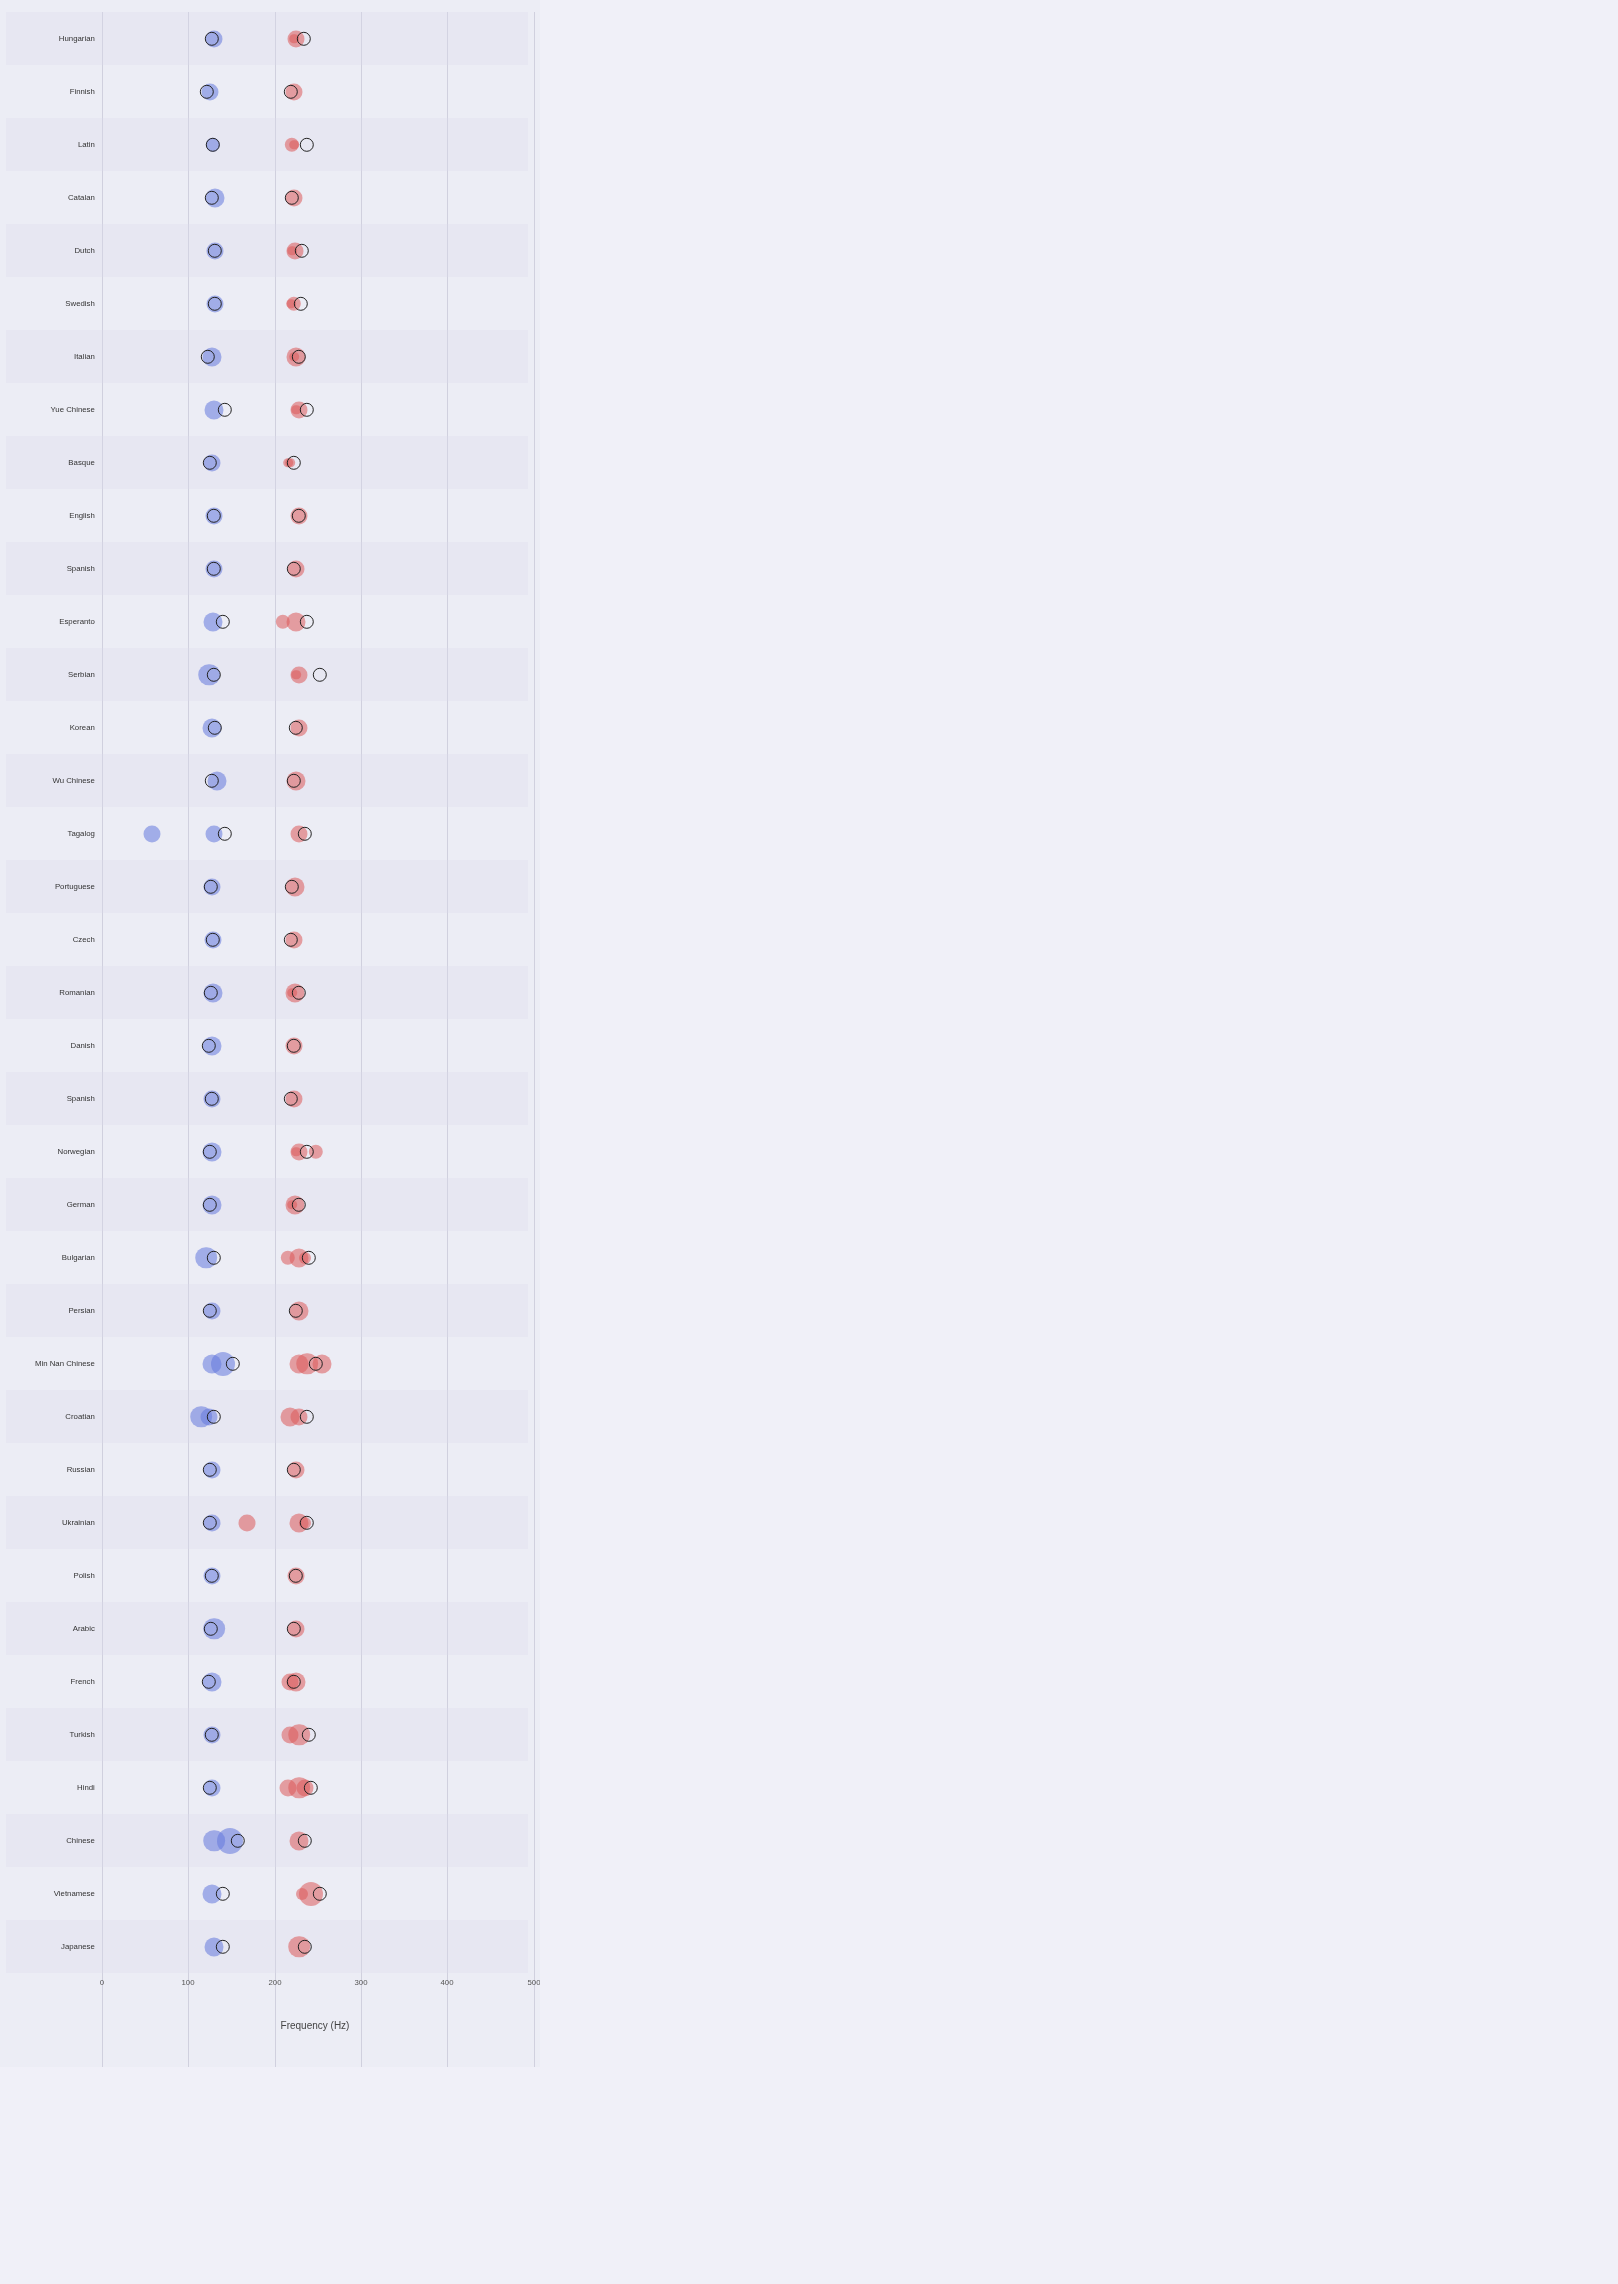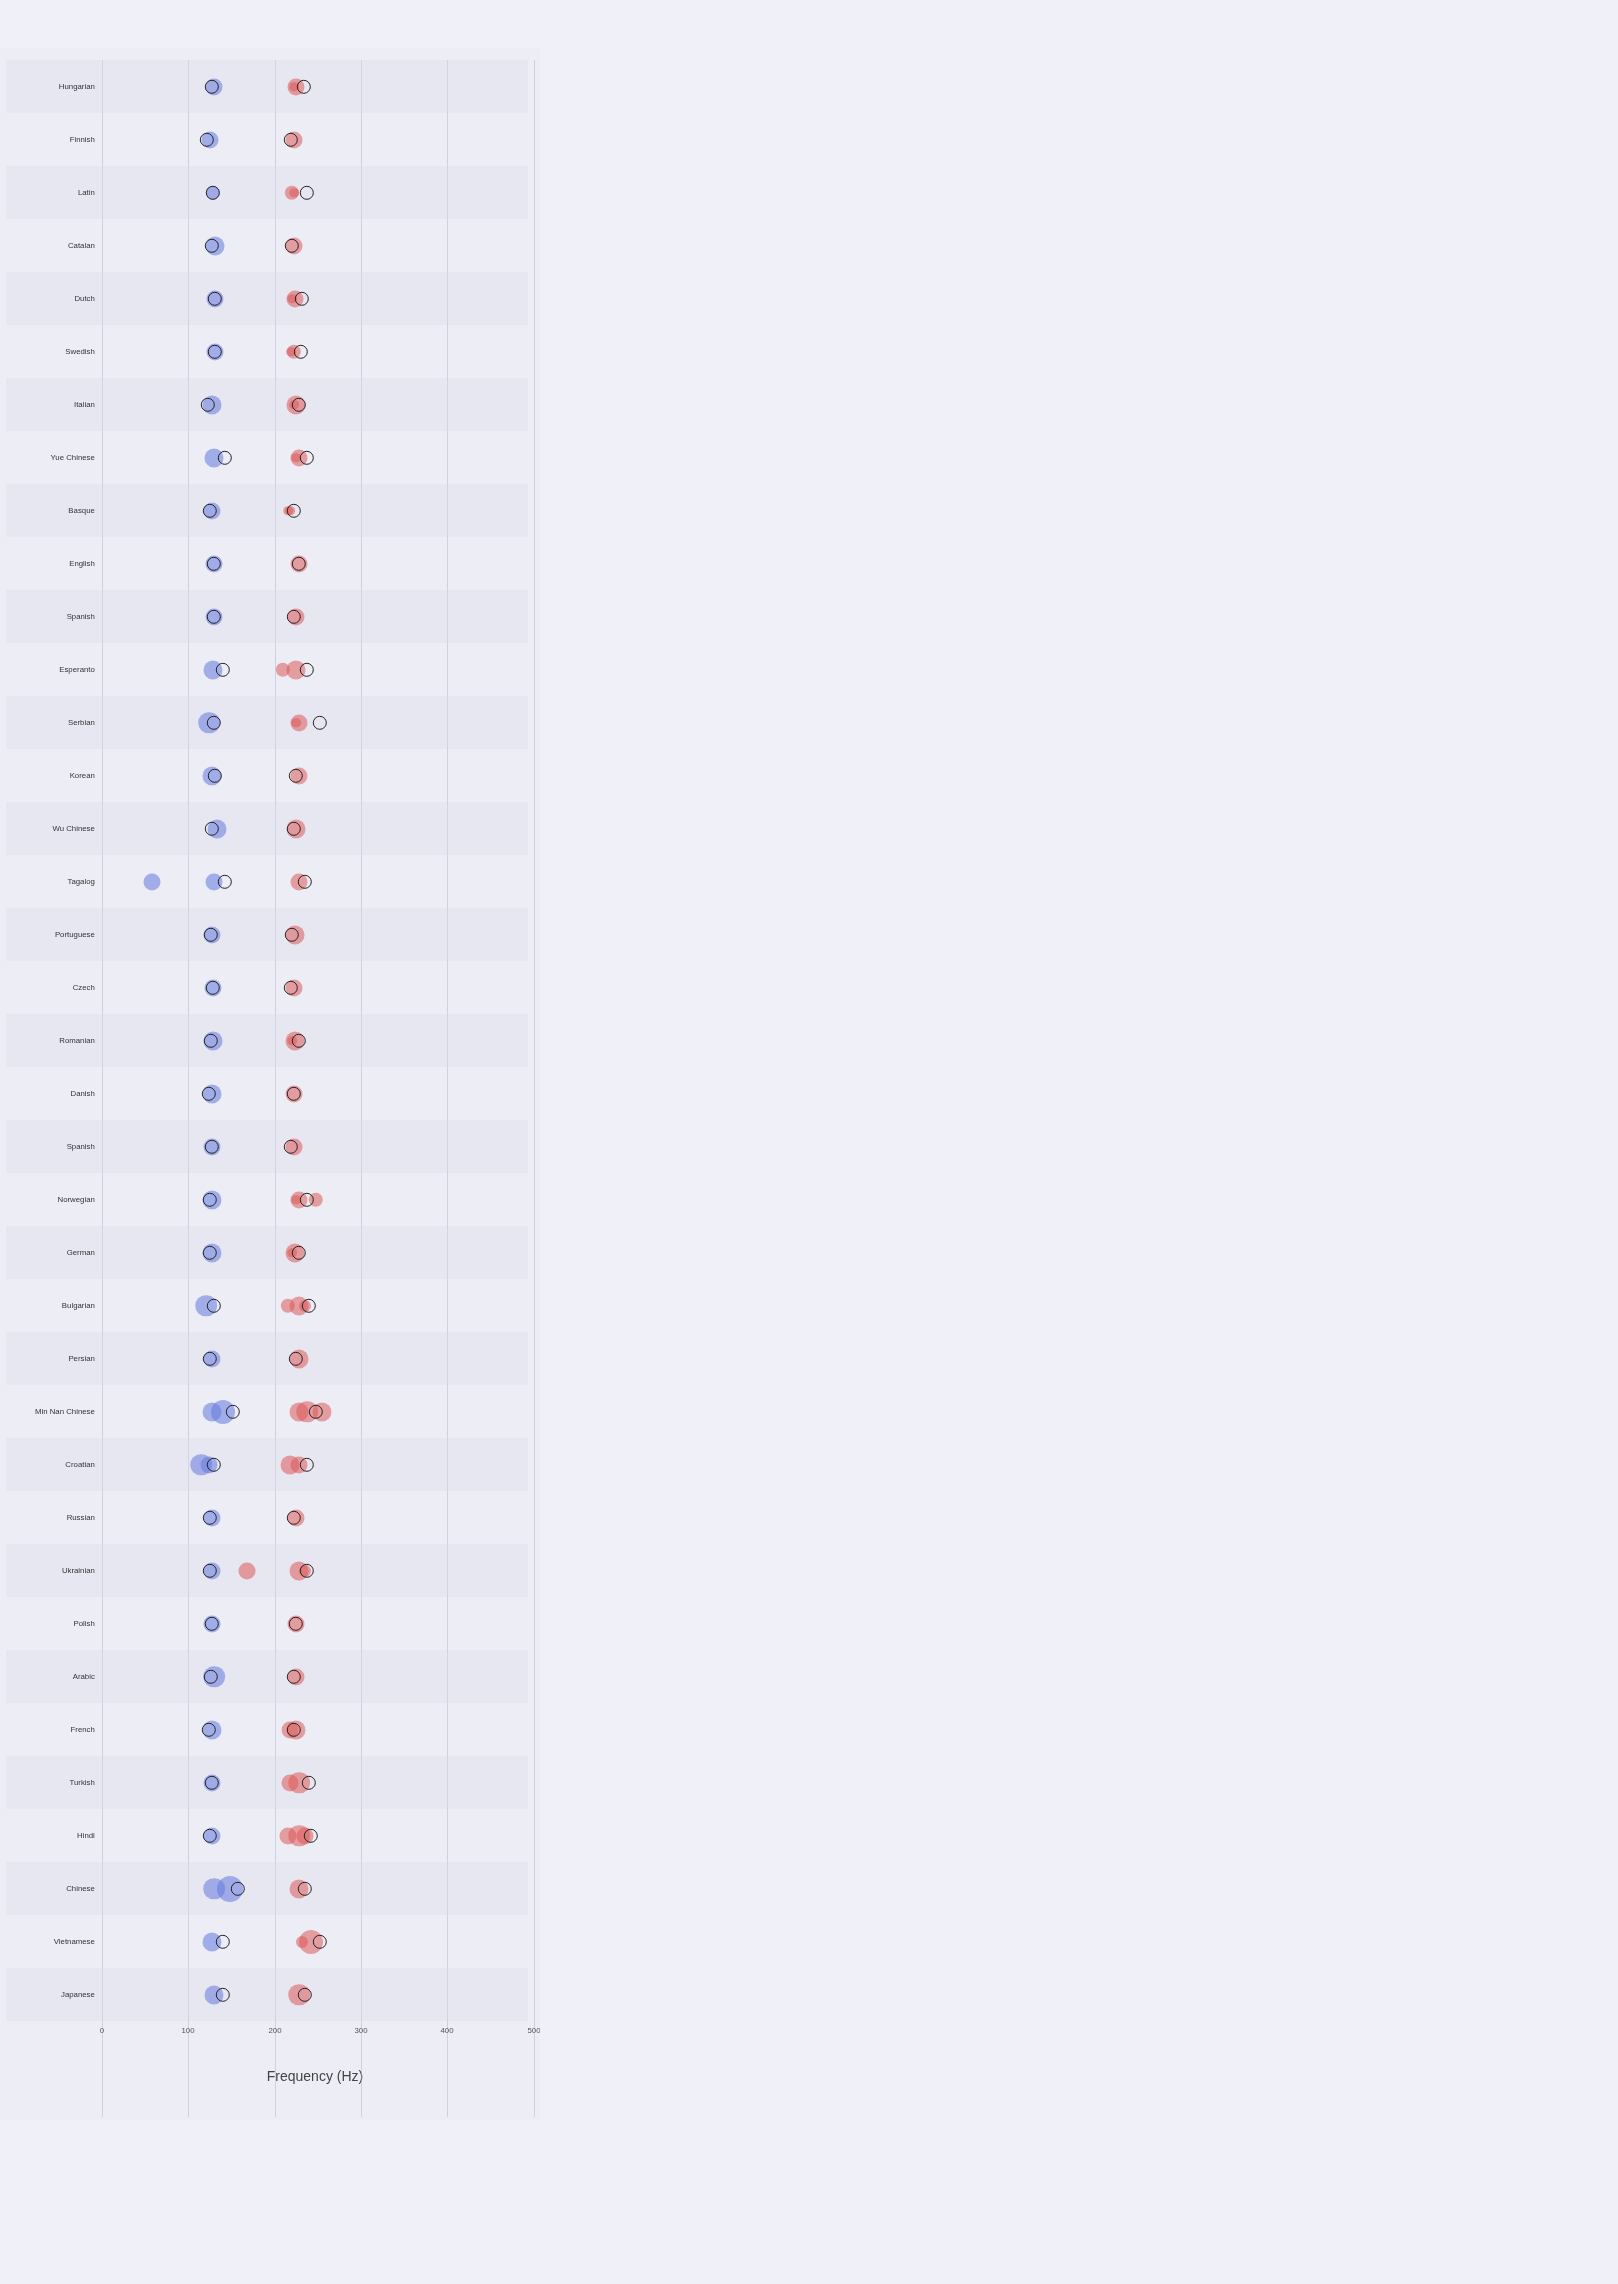--- a/index.html
+++ b/index.html
@@ -6,21 +6,20 @@
     body {
       background: #f0f0f8;
       font-family: Arial, sans-serif;
       width: 540px;
       min-height: 761px;
     }
     .chart-container {
       background: #ecedf5;
       padding: 12px 12px 36px 6px;
       position: relative;
-      margin-top: 48px;
     }
     .chart-inner {
       display: flex;
       flex-direction: column;
     }
     .row {
       display: flex;
       align-items: center;
       height: 53px;
       position: relative;
@@ -58,21 +57,21 @@
       background: rgba(180,180,200,0.5);
     }
     .x-tick {
       position: absolute;
       font-size: 7.8px;
       color: #555;
       transform: translateX(-50%);
     }
     .x-label {
       text-align: center;
-      font-size: 14px;
+      font-size: 10px;
       color: #444;
       margin-top: 17px;
       margin-left: 96px;
     }
     
     .dot {
       position: absolute;
       border-radius: 50%;
       transform: translate(-50%, -50%);
       top: 50%;

